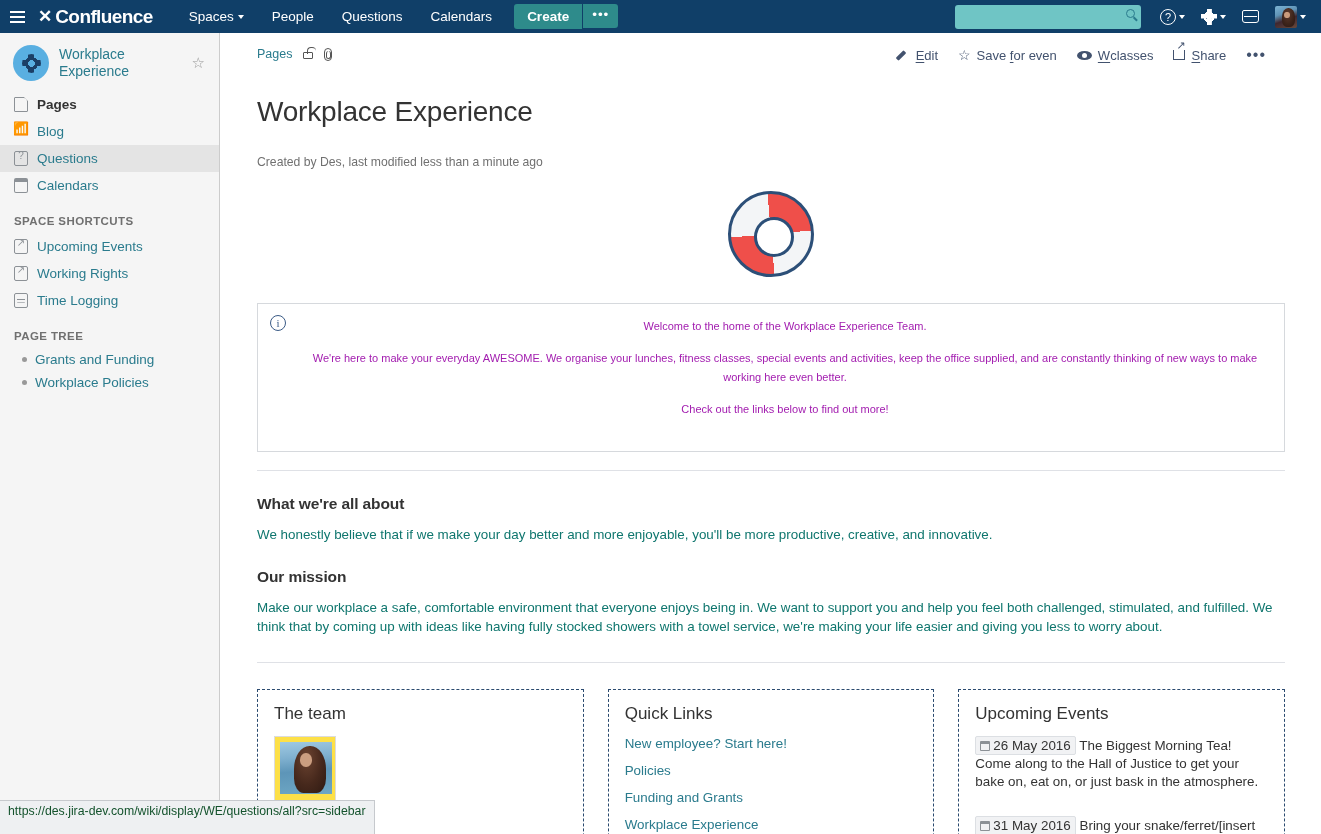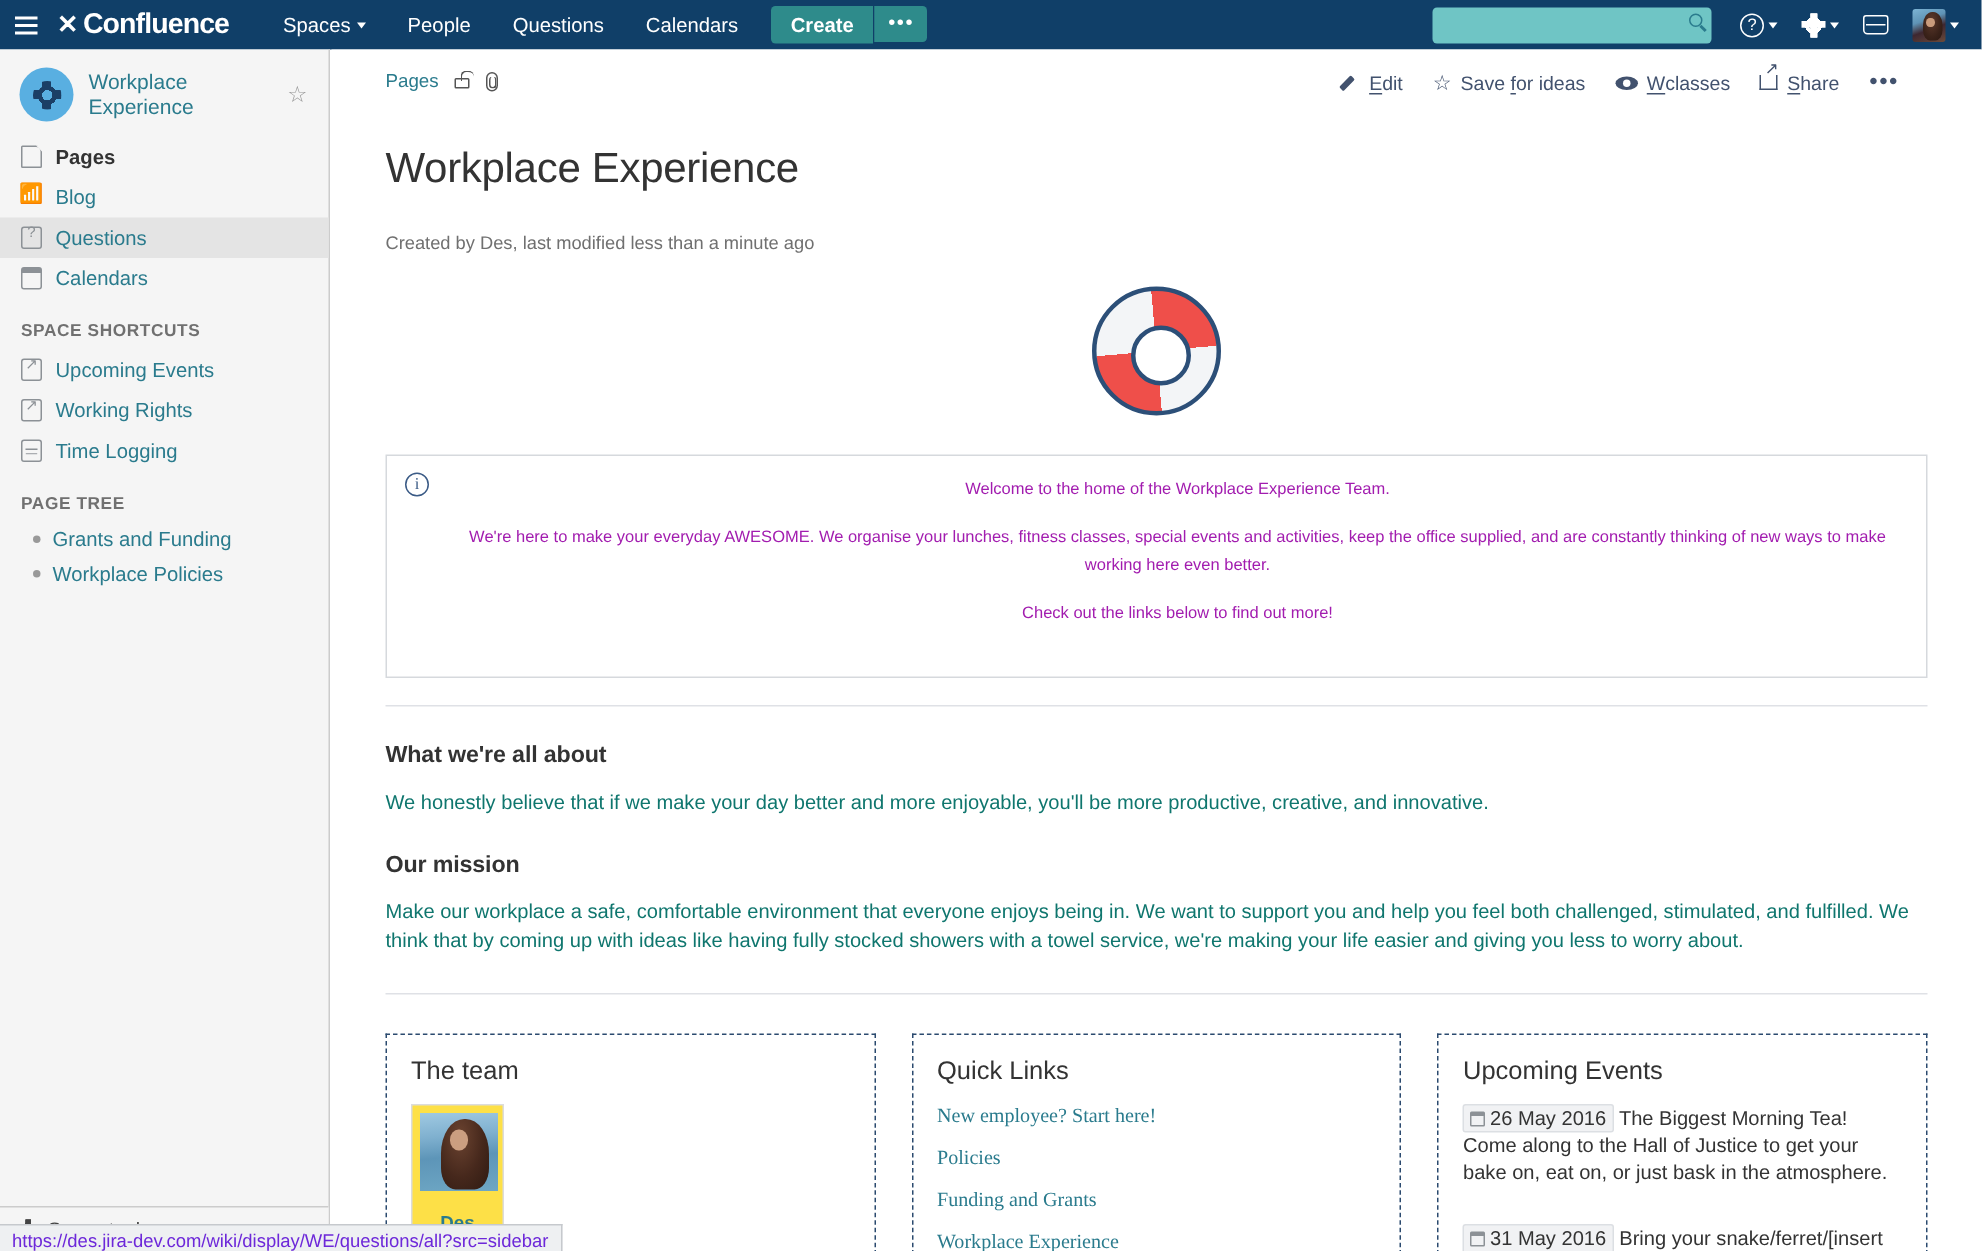--- a/index.html
+++ b/index.html
@@ -353,21 +353,21 @@
   }
   .panel {
     flex: 1; border: 1px dashed #2b4a6f; padding: 14px 14px 16px 16px;
     min-height: 180px;
   }
   .panel h3 {
     margin: 0 0 12px; font-size: 17px; font-weight: normal; color: #333;
   }
   .panel .link {
     display: block; font-size: 13.4px; color: #2a7b8d;
-    margin-bottom: 12px; cursor: pointer; font-family: Liberation Serif, serif;
+    margin-bottom: 12px; cursor: pointer;
   }
   .profile-card {
     width: 62px; border: 1px solid #dcdcdc; background: #fde047;
     padding: 5px 5px 8px; text-align: center;
   }
   .profile-pic {
     width: 52px; height: 52px; overflow: hidden; position: relative;
     background: linear-gradient(175deg,#9fc9e2 0%, #7fb0cf 30%, #5d95b8 55%, #6ea7c4 100%);
   }
   .profile-pic:before {
@@ -391,21 +391,21 @@
   .cal-mini {
     display: inline-block; width: 10px; height: 10px;
     border: 1px solid #8c9196; border-top-width: 3px; border-radius: 1px;
     vertical-align: -1px; margin-right: 3px;
   }
 
   
   #status-bar {
     position: absolute; left: 0; bottom: 0;
     background: #eef0f2; border: 1px solid #c6c9cd; border-left: none;
-    border-bottom: none; padding: 3px 8px 0; font-size: 12.3px; color: #6d28d9;
+    border-bottom: none; padding: 3px 8px 16px; font-size: 12.3px; color: #14532d;
     max-width: 444px; white-space: nowrap; overflow: hidden;
     text-overflow: ellipsis; z-index: 50;
   }
 </style>
 </head>
 <body>
 
 <div id="topbar">
   <div class="hamburger">
     <i></i>
@@ -526,21 +526,21 @@
       <span class="clip-ic"></span>
     </div>
 
     <div id="page-actions">
       <div class="act">
         <span class="pencil-ic"></span>
         <span class="lbl" style="text-decoration: none;"><span class="nk"></span><span style="text-decoration:underline">E</span><span class="nk">dit</span></span>
       </div>
       <div class="act">
         <span class="star-out">☆</span>
-        <span class="lbl" style="text-decoration: none;"><span class="nk">Save </span><span style="text-decoration:underline">f</span><span class="nk">or ideas</span></span>
+        <span class="lbl" style="text-decoration: none;"><span class="nk">Save </span><span style="text-decoration:underline">f</span><span class="nk">or even</span></span>
       </div>
       <div class="act">
         <span class="eye-ic"></span>
         <span class="lbl" style="text-decoration: none;"><span class="nk"></span><span style="text-decoration:underline">W</span><span class="nk">classes</span></span>
       </div>
       <div class="act">
         <span class="share-ic"></span>
         <span class="lbl" style="text-decoration: none;"><span class="nk"></span><span style="text-decoration:underline">S</span><span class="nk">hare</span></span>
       </div>
       <div class="act">

